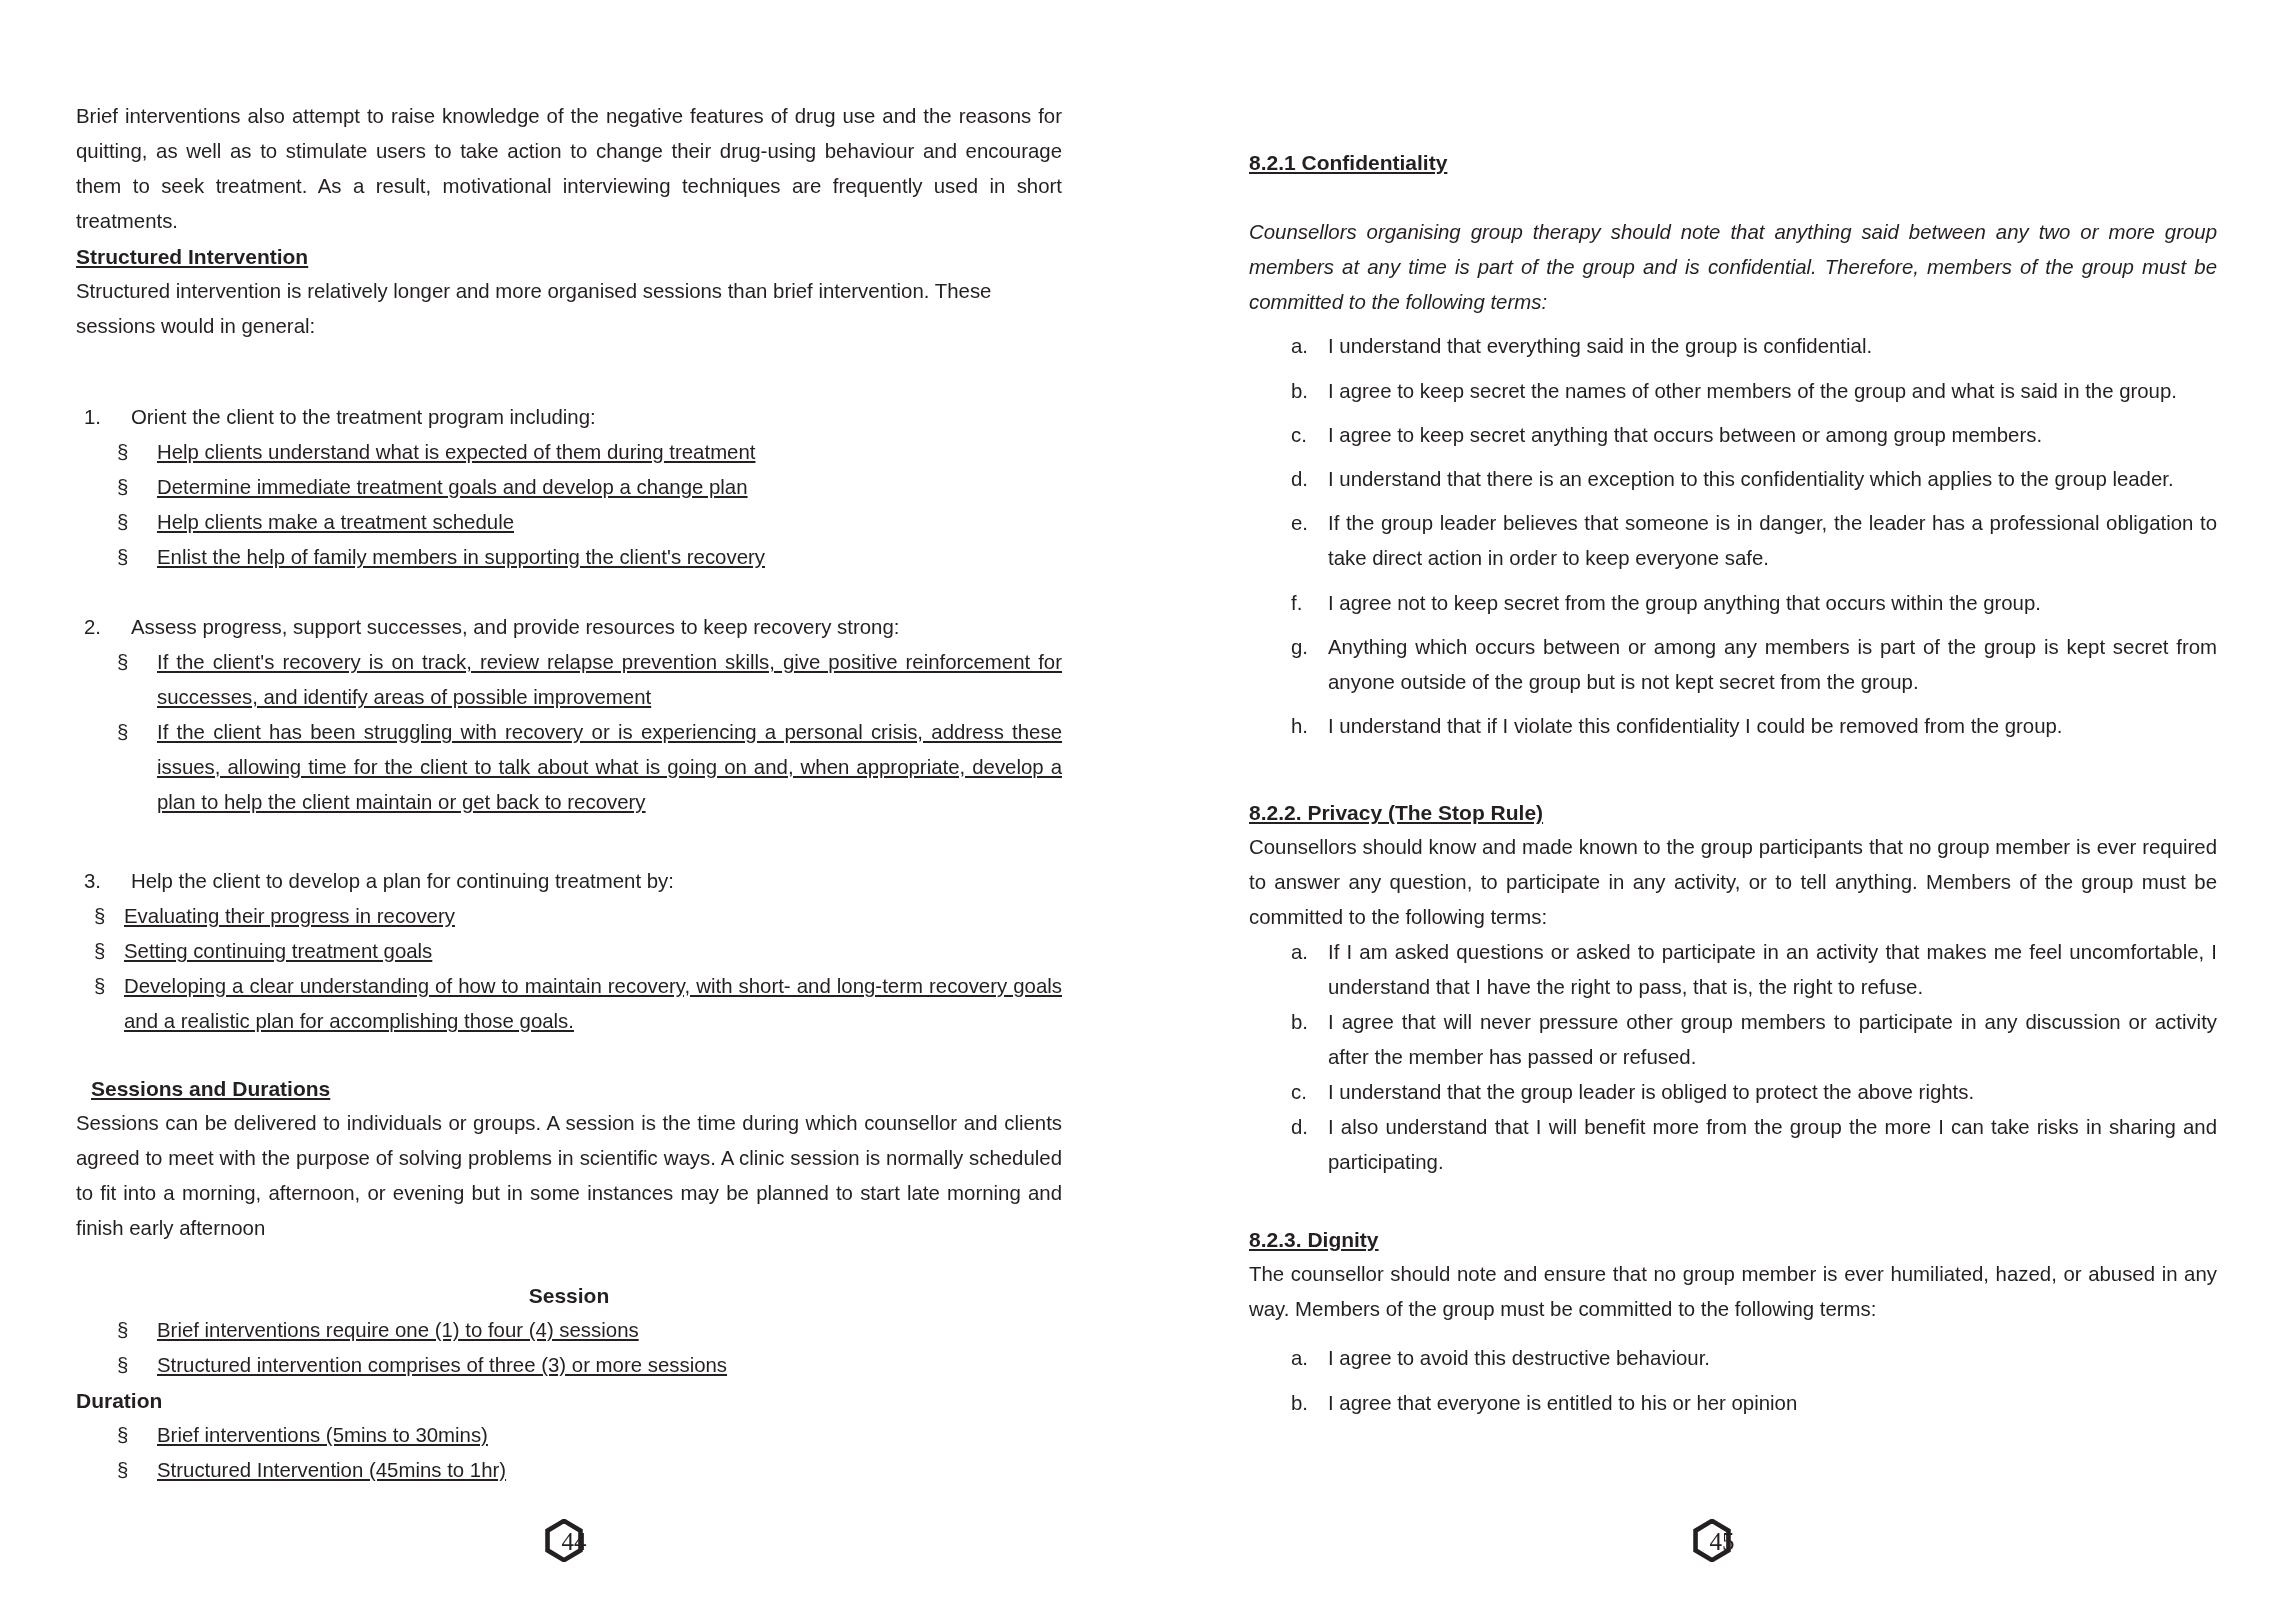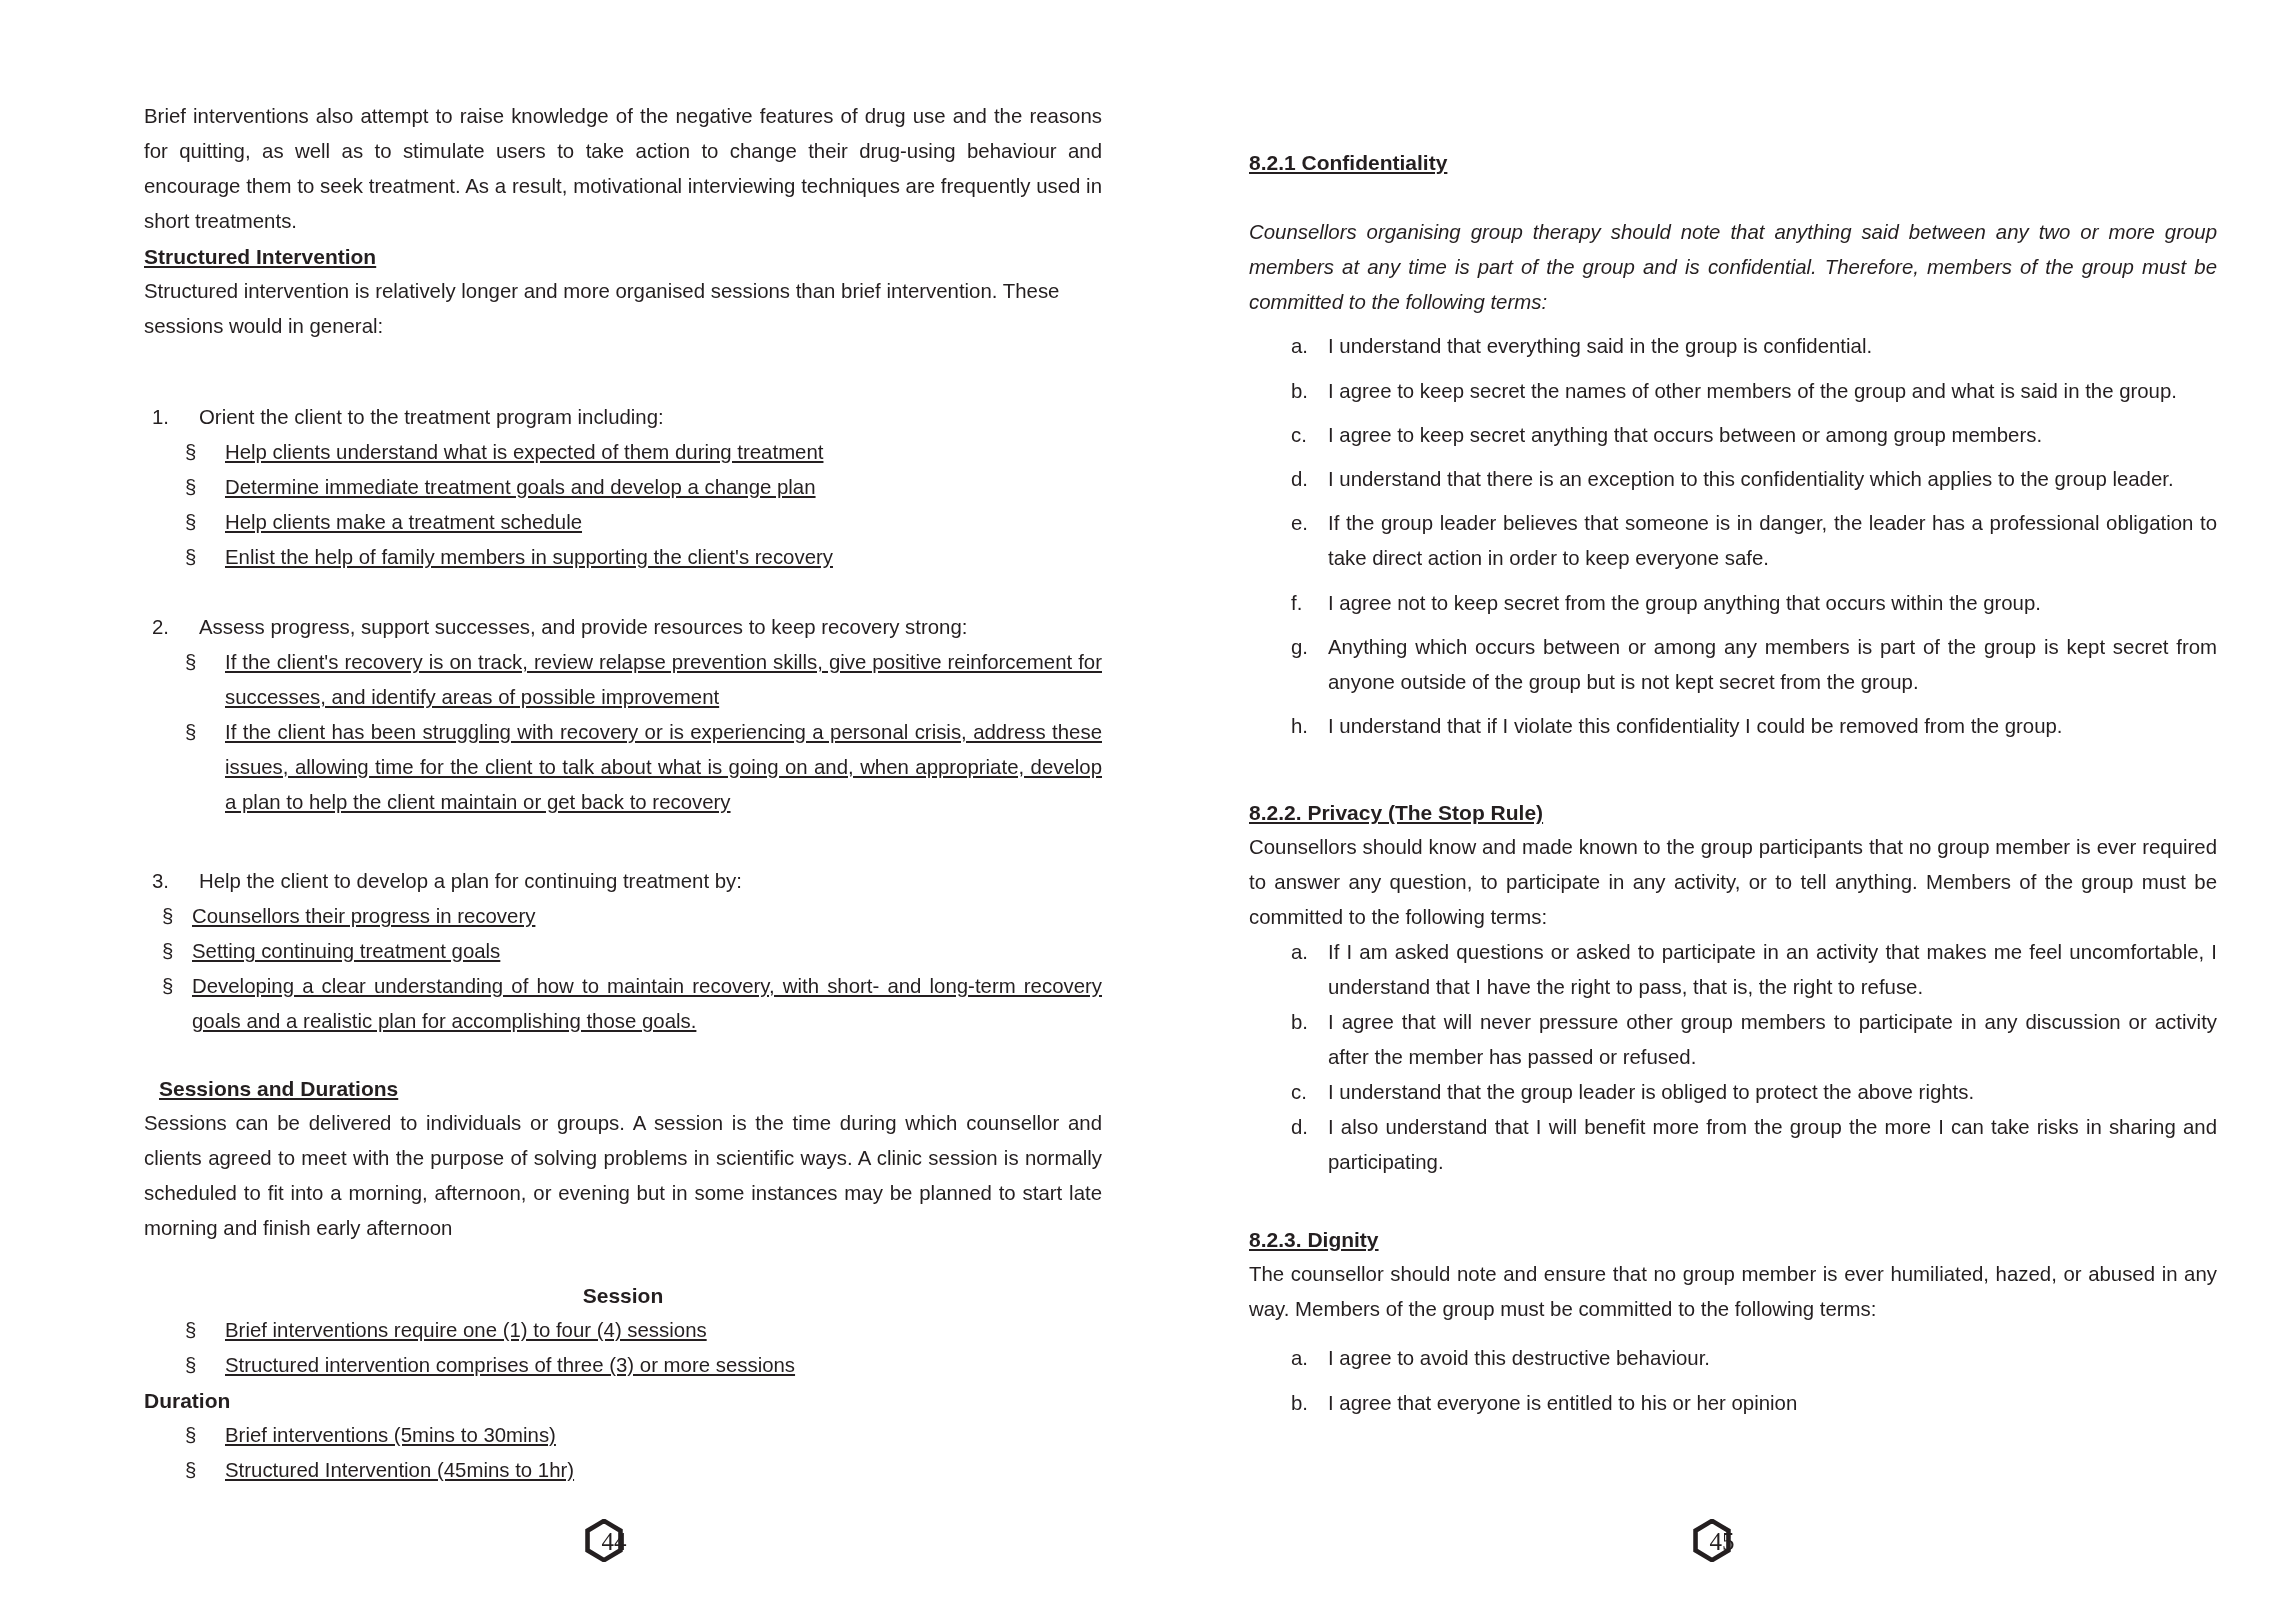--- a/index.html
+++ b/index.html
@@ -1,19 +1,19 @@
 <!DOCTYPE html>
 <html style="font-size:7.4px"><head>
 <meta charset="utf-8">
 <style>
   html,body{margin:0;padding:0;background:#ffffff;}
   .sheet{position:relative;width:2295px;height:1623px;background:#ffffff;color:#241f20;
          font-family:"Liberation Sans",sans-serif;font-size:20.4px;line-height:35px;overflow:hidden;}
   .page{position:absolute;top:0;height:1623px;width:1148px;box-sizing:border-box;}
-  .page-left{left:0;padding:99px 86px 0 104px;margin-left:40px;}
+  .page-left{left:0;padding:99px 86px 0 76px;}
   .page-right{left:1148px;padding:106px 79px 0 101px;}
   .justify{text-align:justify;}
   .italic{font-style:italic;}
   .h-u{font-weight:bold;text-decoration:underline;font-size:21px;}
   .h-b{font-weight:bold;font-size:21px;}
   .title{font-weight:bold;font-size:22px;text-align:center;letter-spacing:0.2px;}
 
   
   .num-item{display:flex;}
   .num-marker{flex:none;width:55px;padding-left:7.9px;box-sizing:border-box;}
@@ -97,21 +97,21 @@
       <span class="sub-marker">§</span>
       <span class="sub-text justify">If the client has been struggling with recovery or is experiencing a personal crisis, address these issues, allowing time for the client to talk about what is going on and, when appropriate, develop a plan to help the client maintain or get back to recovery</span>
     </div>
 
     <div class="num-item mt-item3">
       <span class="num-marker">3.</span>
       <span class="num-text">Help the client to develop a plan for continuing treatment by:</span>
     </div>
     <div class="sub-item tight">
       <span class="sub-marker">§</span>
-      <span class="sub-text">Counsellors their progress in recovery</span>
+      <span class="sub-text">Evaluating their progress in recovery</span>
     </div>
     <div class="sub-item tight">
       <span class="sub-marker">§</span>
       <span class="sub-text">Setting continuing treatment goals</span>
     </div>
     <div class="sub-item tight">
       <span class="sub-marker">§</span>
       <span class="sub-text justify">Developing a clear understanding of how to maintain recovery, with short- and long-term recovery goals and a realistic plan for accomplishing those goals.</span>
     </div>
 

